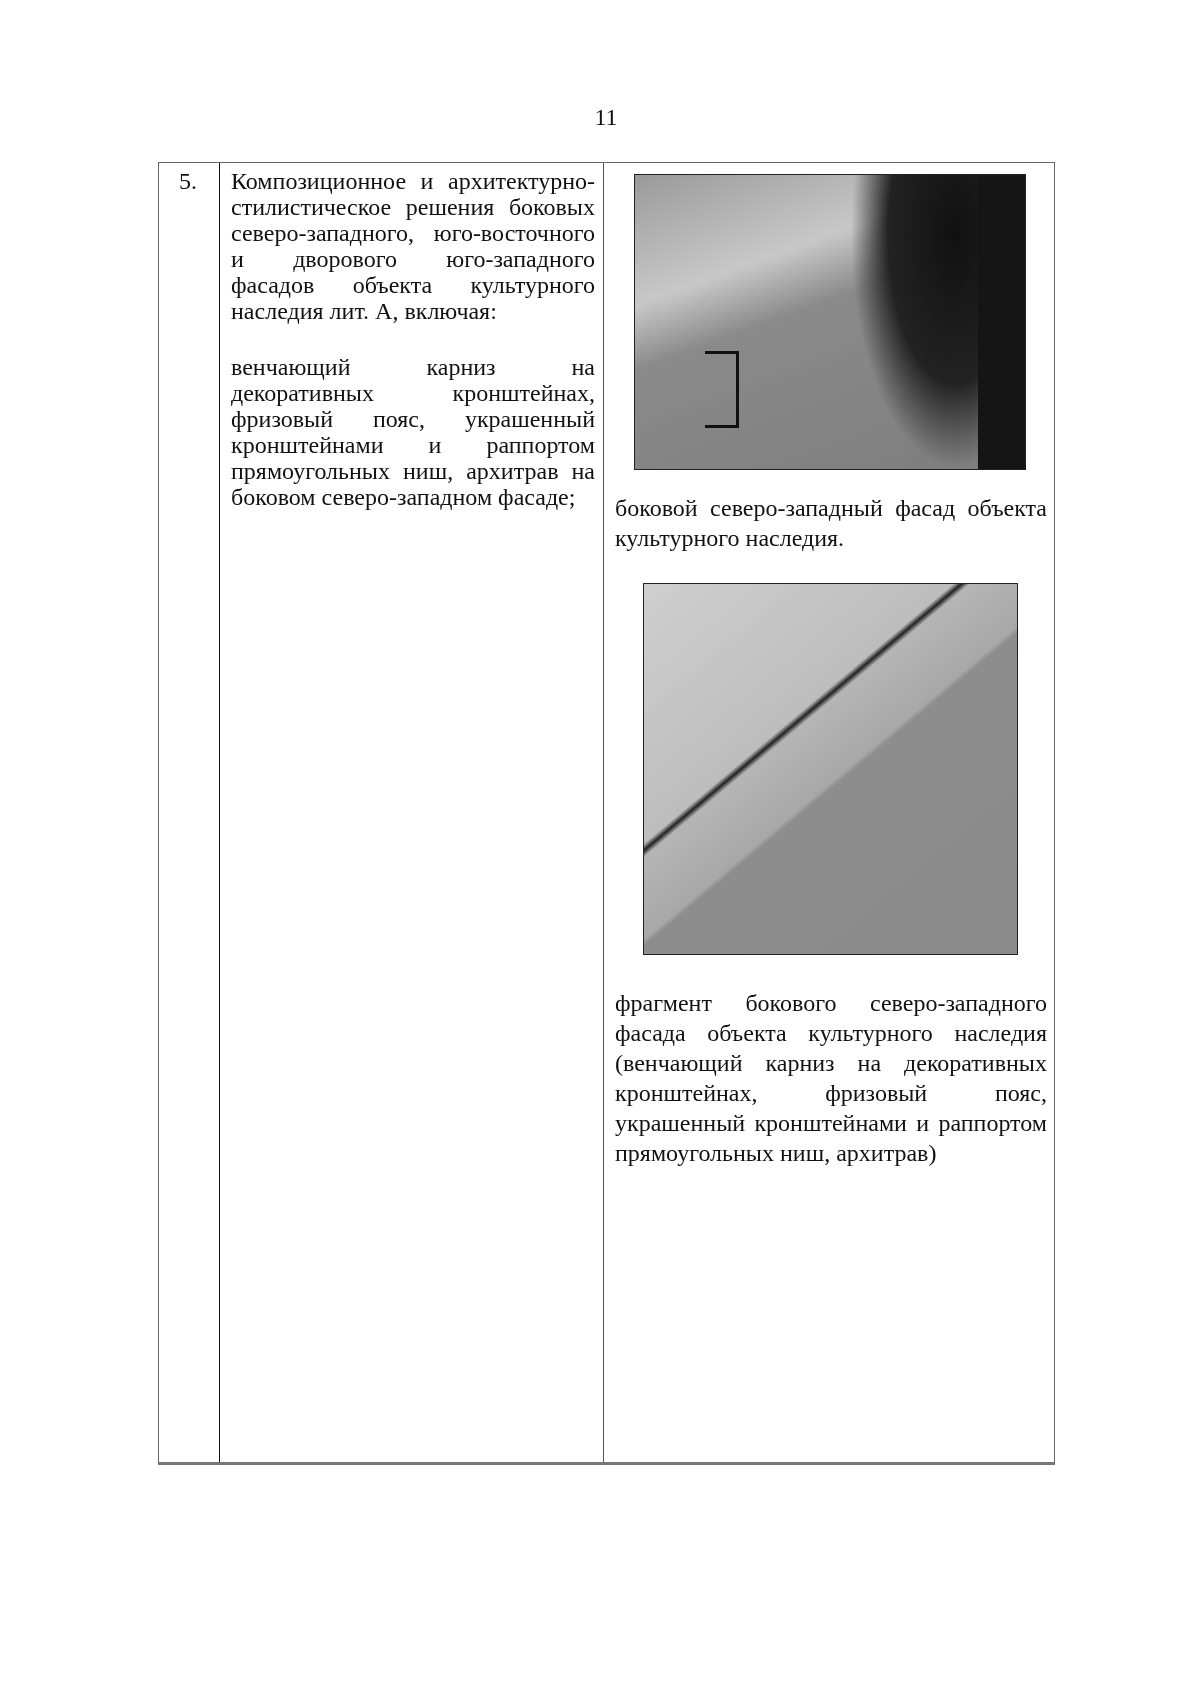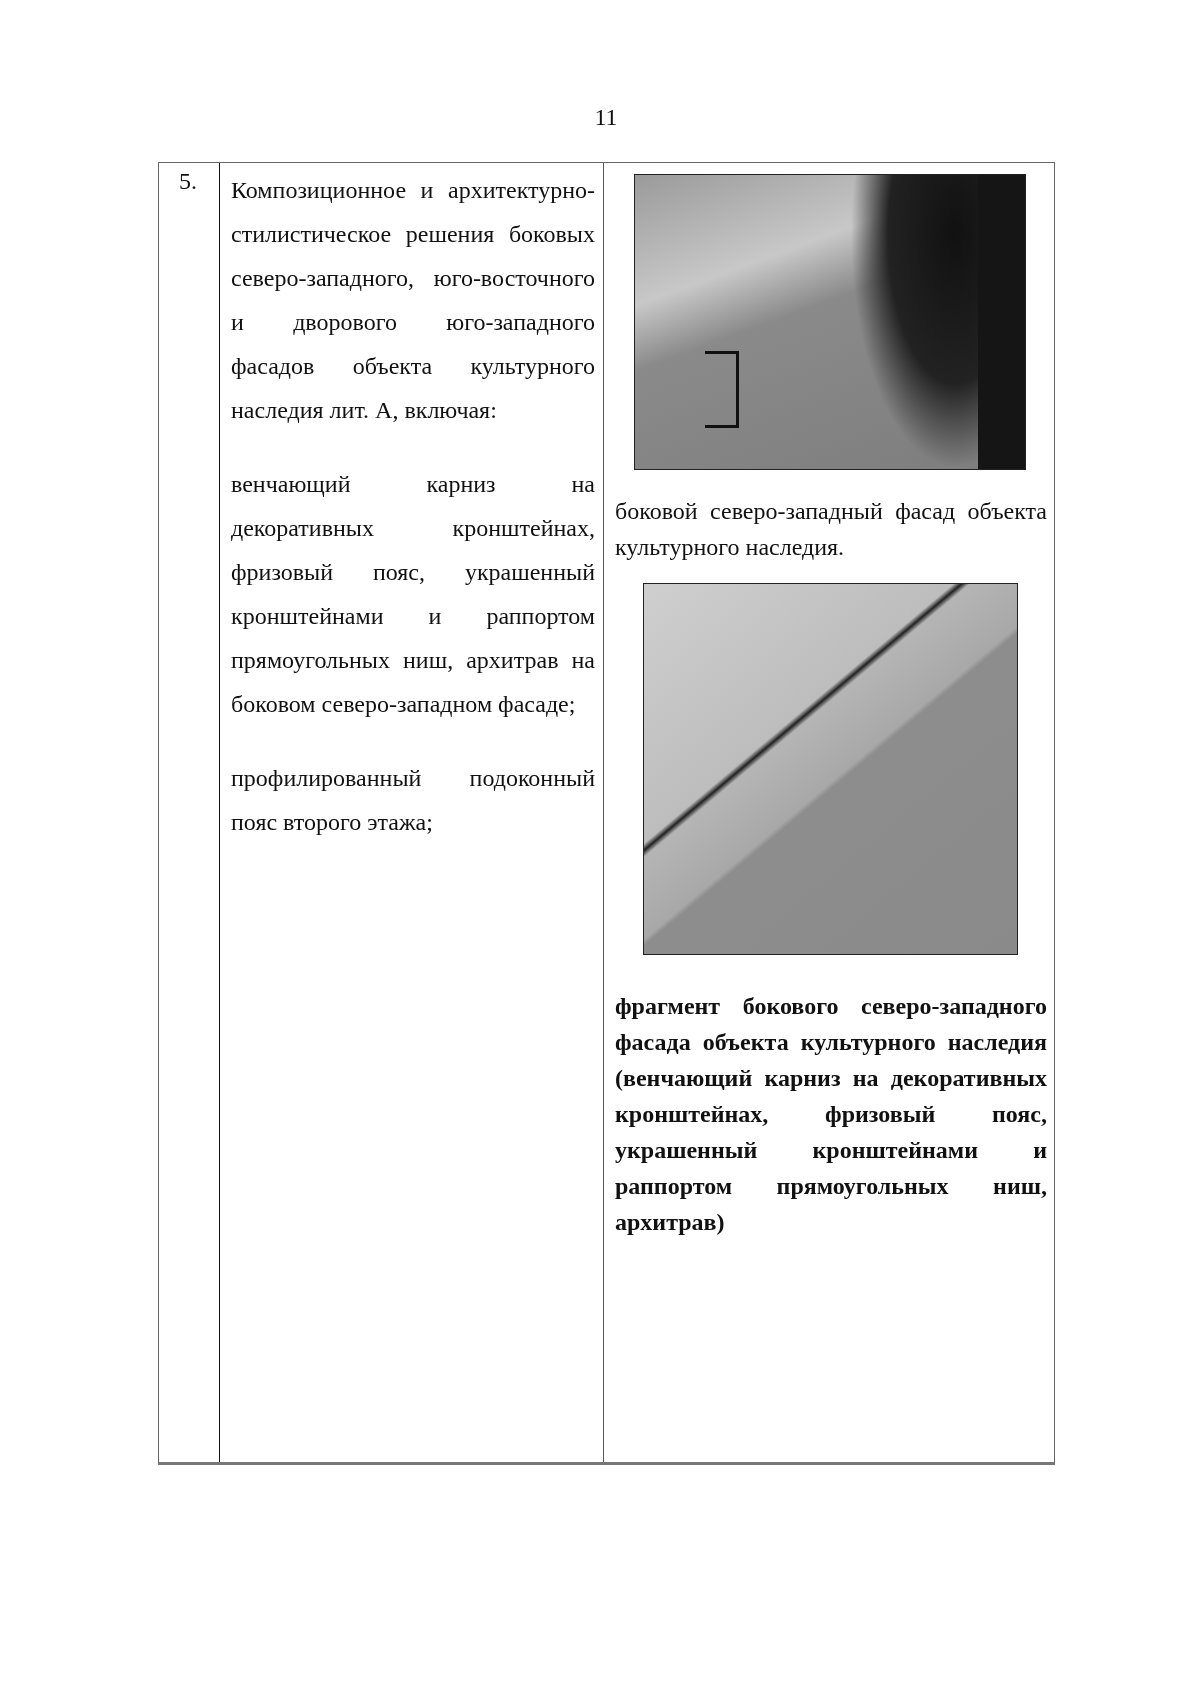--- a/index.html
+++ b/index.html
@@ -2,23 +2,23 @@
 <html><head>
 <meta charset="utf-8">
 <style>
   html,body{margin:0;padding:0;background:#fff;}
   body{width:1200px;height:1698px;position:relative;font-family:"Liberation Serif","DejaVu Serif",serif;color:#111;}
   .pnum{position:absolute;top:104px;left:0;width:1212px;text-align:center;font-size:24px;}
   .tbl{position:absolute;left:158px;top:162px;width:897px;height:1303px;border:1px solid #666;border-bottom:3px solid #777;box-sizing:border-box;}
   .v1{position:absolute;left:60px;top:0;bottom:0;border-left:1px solid #111;}
   .v2{position:absolute;left:444px;top:0;bottom:0;border-left:1px solid #555;}
   .num{position:absolute;left:20px;top:5px;font-size:24px;}
-  .lc{position:absolute;left:72px;top:5px;width:364px;font-size:24px;line-height:44px;}
+  .lc{position:absolute;left:72px;top:5px;width:364px;font-size:24px;line-height:26px;}
   .lc p{margin:0 0 30px 0;text-align:justify;text-align-last:left;}
-  .rc{position:absolute;left:456px;top:0;width:432px;font-size:24px;line-height:36px;}
+  .rc{position:absolute;left:456px;top:0;width:432px;font-size:24px;line-height:30px;}
   .rc p{margin:0;text-align:justify;text-align-last:left;}
   .img{position:absolute;border:1px solid #222;}
   .img1{left:475px;top:11px;width:390px;height:294px;background:
     linear-gradient(160deg,#9a9a9a 0%,#c8c8c8 30%,#8a8a8a 45%,#7d7d7d 100%);}
   .img1 .tree{position:absolute;right:0;top:0;width:45%;height:100%;background:radial-gradient(ellipse at 60% 20%,#111 0%,#222 45%,transparent 70%);}
   .img1 .tree2{position:absolute;right:0;top:0;width:12%;height:100%;background:#151515;}
   .img1 .door{position:absolute;left:18%;top:60%;width:8%;height:24%;border:3px solid #111;border-left:none;}
   .img2{left:484px;top:420px;width:373px;height:370px;background:
     linear-gradient(140deg,#cfcfcf 0%,#bdbdbd 38%,#222 39%,#b5b5b5 40%,#a8a8a8 52%,#8d8d8d 53%,#8a8a8a 100%);}
 </style>
@@ -29,29 +29,28 @@
 
 <div class="tbl">
   <div class="v1"></div>
   <div class="v2"></div>
 
   <div class="num">5.</div>
 
   <div class="lc">
     <p style="margin-bottom:30px;">Композиционное и архитектурно-стилистическое решения боковых северо-западного, юго-восточного и дворового юго-западного фасадов объекта культурного наследия лит. А, включая:</p>
     <p>венчающий карниз на декоративных кронштейнах, фризовый пояс, украшенный кронштейнами и раппортом прямоугольных ниш, архитрав на боковом северо-западном фасаде;</p>
-    <p>профилированный подоконный пояс второго этажа;</p>
   </div>
 
   <div class="img img1">
     <div class="tree"></div>
     <div class="tree2"></div>
     <div class="door"></div>
   </div>
   <div class="rc" style="top:330px;">
     <p>боковой северо-западный фасад объекта культурного наследия.</p>
   </div>
 
   <div class="img img2"></div>
-  <div class="rc" style="top:825px;font-weight:bold;">
+  <div class="rc" style="top:825px;">
     <p>фрагмент бокового северо-западного фасада объекта культурного наследия (венчающий карниз на декоративных кронштейнах, фризовый пояс, украшенный кронштейнами и раппортом прямоугольных ниш, архитрав)</p>
   </div>
 </div>
 
 </body></html>

